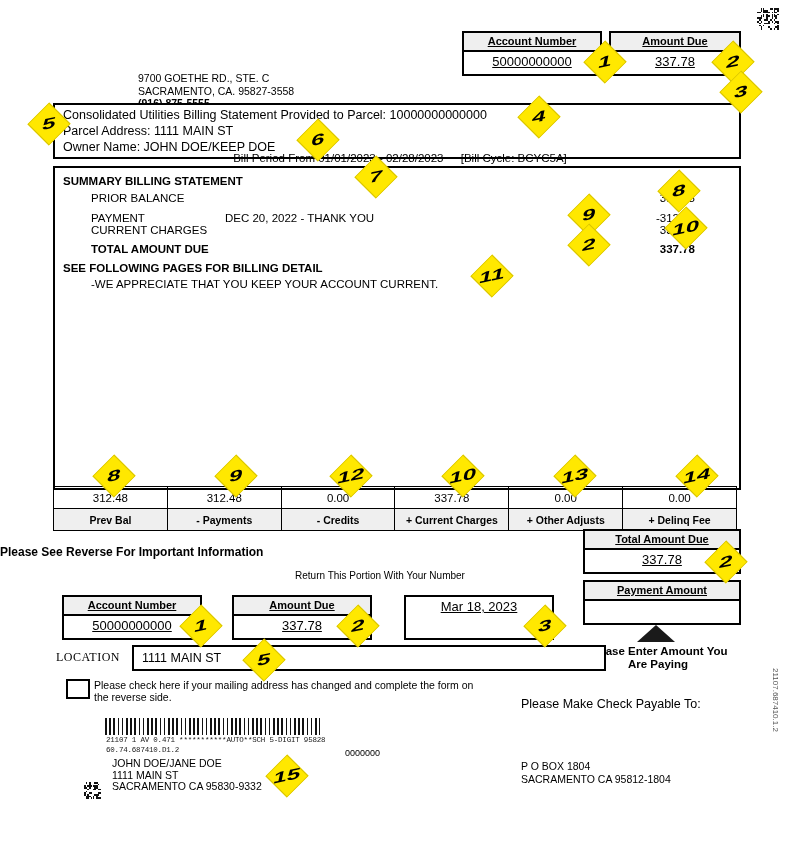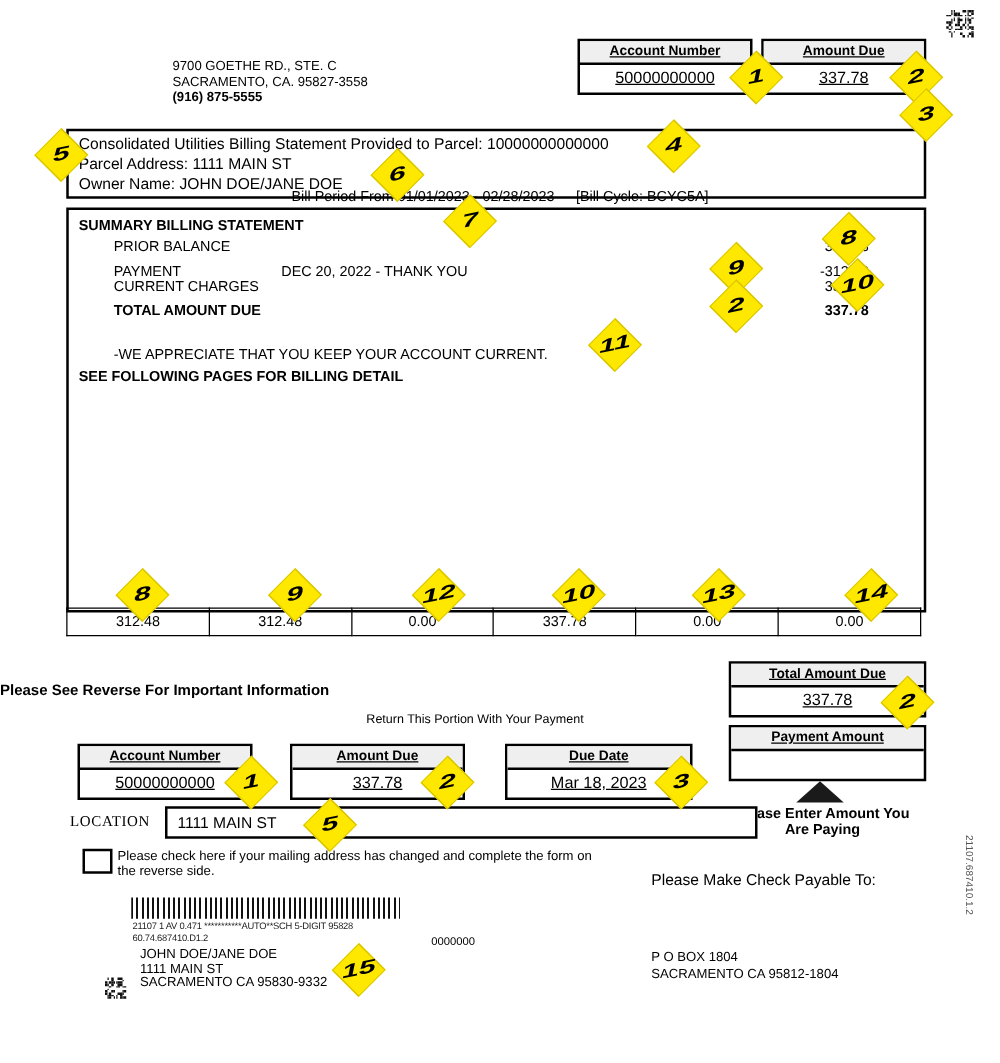--- a/index.html
+++ b/index.html
@@ -34,21 +34,21 @@
     font-family:"Liberation Sans", sans-serif;
     color:#000;
   }
 
   
   .company-title{
     position:absolute; left:78px; top:30px;
     font-size:20.5px; font-weight:bold; letter-spacing:-0.2px;
   }
   .company-addr{
-    position:absolute; left:138px; top:47px;
+    position:absolute; left:138px; top:72px;
     font-size:10.5px; line-height:12.5px;
   }
   .company-phone{ font-weight:bold; }
 
   
   .lbox{ position:absolute; border:2px solid #000; background:#fff;text-decoration:underline; }
   .lbox .hd{
     background:#efefef;
     border-bottom:2px solid #000;
     text-align:center;
@@ -147,21 +147,21 @@
   }
 
   
   .imb{
     position:absolute; left:105px; top:718px;
     width:215px; height:17px;
     background:repeating-linear-gradient(to right,#111 0 1.6px,transparent 1.6px 4.2px);
   }
   .mailcode{
     position:absolute; left:106px; top:736px;
-    font-family:Liberation Sans, sans-serif;
+    font-family:Liberation Mono, monospace;
     font-size:7.5px; line-height:9.5px; color:#222; letter-spacing:-.2px;
   }
   .zeros{
     position:absolute; left:345px; top:748px;
     font-size:9px; font-family:"Liberation Sans", sans-serif;
   }
   .mailaddr{
     position:absolute; left:112px; top:758px;
     font-size:10.5px; line-height:11.5px;
   }
@@ -232,21 +232,21 @@
   </div>
   <div class="lbox" style="left:609px;top:31px;width:128px;height:41px;">
     <div class="hd">Amount Due</div>
     <div class="vl">337.78</div>
   </div>
 
 
   <div id="parcel-box">
     <div class="ln" style="margin-top:2px;">Consolidated Utilities Billing Statement Provided to Parcel: 10000000000000</div>
     <div class="ln">Parcel Address: 1111 MAIN ST</div>
-    <div class="ln">Owner Name: JOHN DOE/JANE DOE</div>
+    <div class="ln">Owner Name: JOHN DOE/KEEP DOE</div>
   </div>
 
   <div class="billperiod">
     <span>Bill Period From 01/01/2023 - 02/28/2023</span>
     <span class="cyc">[Bill Cycle:  BCYC5A]</span>
   </div>
 
   <div id="summary-box">
     <div class="sum-title">SUMMARY BILLING STATEMENT</div>
 
@@ -256,39 +256,47 @@
     <div class="sum-row" style="left:36px;top:44px;text-align:center;">PAYMENT</div>
     <div class="sum-row" style="left:170px;top:44px;">DEC 20, 2022 - THANK YOU</div>
     <div class="sum-amt" style="left:560px;top:44px;">-312.48</div>
 
     <div class="sum-row" style="left:36px;top:56px;">CURRENT CHARGES</div>
     <div class="sum-amt" style="left:560px;top:56px;">337.78</div>
 
     <div class="sum-row sum-bold" style="left:36px;top:75px;">TOTAL AMOUNT DUE</div>
     <div class="sum-amt sum-bold" style="left:560px;top:75px;">337.78</div>
 
-    <div class="sum-row sum-bold" style="left:8px;top:94px;margin-top:34px;">SEE FOLLOWING PAGES FOR BILLING DETAIL</div>
+    <div class="sum-row sum-bold" style="left:8px;top:94px;">SEE FOLLOWING PAGES FOR BILLING DETAIL</div>
     <div class="sum-row" style="left:36px;top:110px;">-WE APPRECIATE THAT YOU KEEP YOUR ACCOUNT CURRENT.</div>
   </div>
 
   <table id="totals-table">
     <tbody>
         <tr>
       <td>312.48</td>
       <td>312.48</td>
       <td>0.00</td>
       <td>337.78</td>
       <td>0.00</td>
       <td>0.00</td>
     </tr>
+    <tr class="hdr">
+      <td>Prev Bal</td>
+      <td>- Payments</td>
+      <td>- Credits</td>
+      <td>+ Current Charges</td>
+      <td>+ Other Adjusts</td>
+      <td>+ Delinq Fee</td>
+    </tr>
   </tbody>
     </table>
 
   <div class="reverse-note">Please See Reverse For Important Information</div>
-  <div class="return-note">Return This Portion With Your Payment</div>
+  <div class="return-note">Return This Portion With Your Number</div>
 
   <div class="lbox" style="left:583px;top:529px;width:154px;height:41px;">
     <div class="hd">Total Amount Due</div>
     <div class="vl">337.78</div>
   </div>
   <div class="lbox" style="left:583px;top:580px;width:154px;height:41px;">
     <div class="hd">Payment Amount</div>
     <div class="vl"></div>
   </div>
   <div class="arrow-up"></div>
@@ -296,21 +304,20 @@
 
   <div class="lbox" style="left:62px;top:595px;width:136px;height:41px;">
     <div class="hd">Account Number</div>
     <div class="vl">50000000000</div>
   </div>
   <div class="lbox" style="left:232px;top:595px;width:136px;height:41px;">
     <div class="hd">Amount Due</div>
     <div class="vl">337.78</div>
   </div>
   <div class="lbox" style="left:404px;top:595px;width:146px;height:41px;">
-    <div class="hd">Due Date</div>
     <div class="vl">Mar 18, 2023</div>
   </div>
 
   <div id="location-row">
     <div class="loc-label">LOCATION</div>
     <div class="loc-field">
       <span>1111 MAIN ST</span>
     </div>
   </div>
 

